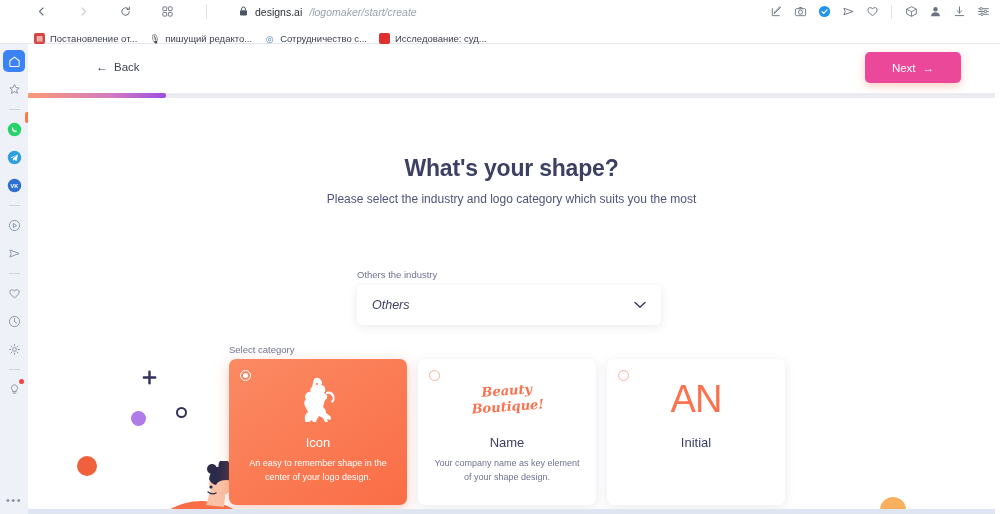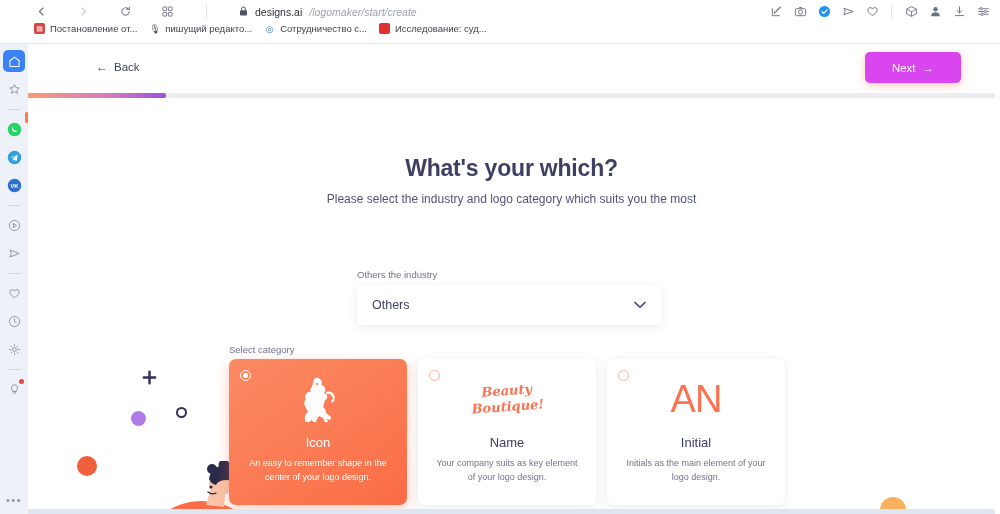--- a/index.html
+++ b/index.html
@@ -52,21 +52,21 @@
     display: flex; align-items: center; justify-content: center;
     color: #6b7280;
   }
   .tb-ico svg { display: block; }
   .tb-divider { width: 1px; height: 14px; background: #e2e6ea; margin: 0 2px; }
 
   
   .bookmark-row {
     position: absolute; top: 23px; left: 0;
     width: 1000px; height: 21px;
-    display: flex; align-items: flex-start;
+    display: flex; align-items: flex-end;
   }
   .bm {
     display: flex; align-items: center; gap: 5px;
     margin-left: 12px;
     font-size: 9.5px; color: #3c4149;
     white-space: nowrap;
   }
   .bm.first { margin-left: 34px; }
   .bm-fav {
     width: 11px; height: 11px; border-radius: 2px;
@@ -120,21 +120,21 @@
   }
   .back-btn {
     position: absolute; left: 68px; top: 16px;
     display: flex; align-items: center; gap: 6px;
     font-size: 11.5px; color: #3d4258;
   }
   .back-arrow { font-size: 12px; color: #3d4258; }
   .next-btn {
     position: absolute; right: 34px; top: 8px;
     width: 96px; height: 31px;
-    background: #d946ef;
+    background: #ec4899;
     border-radius: 5px;
     display: flex; align-items: center; justify-content: center; gap: 7px;
     color: #ffffff; font-size: 11.5px;
     box-shadow: 0 3px 8px rgba(250,114,80,0.35);
   }
   .progress-track {
     position: absolute; left: 0; top: 49px;
     width: 967px; height: 5px; background: #ececf0;
   }
   .progress-fill {
@@ -160,20 +160,21 @@
     position: absolute; top: 176px; left: 329px;
     font-size: 9.5px; color: #6f7390;
   }
   .select-box {
     position: absolute; top: 192px; left: 329px;
     width: 304px; height: 40px;
     background: #ffffff; border-radius: 5px;
     box-shadow: 0 2px 10px rgba(40,50,90,0.10);
     display: flex; align-items: center;
     padding: 0 15px;
+    font-style: italic;
   }
   .select-value { font-size: 12.5px; color: #3d3f63; flex: 1; }
   .chev { color: #3d3f63; font-size: 11px; }
 
   .cat-label {
     position: absolute; top: 251px; left: 201px;
     font-size: 9.5px; color: #6f7390;
   }
   .cards {
     position: absolute; top: 266px; left: 201px;
@@ -494,21 +495,21 @@
         <circle cx="156" cy="10" r="5" fill="#2b2a4a"></circle>
         <circle cx="133" cy="26" r="1.6" fill="#2b2a4a"></circle>
         <path d="M130 31 q4 3 8 1" stroke="#2b2a4a" stroke-width="1.3" fill="none" stroke-linecap="round"></path>
         <path d="M175 104 q18 -12 36 -8 q8 2 12 6 q-6 2 -12 2 q4 2 6 4 z" fill="#f9c3a8"></path>
         <path d="M160 110 q14 -10 30 -9 l6 9 z" fill="#fa6d46"></path>
       </svg>
     </div>
 
     <div class="deco circle" style="left:852px;top:404px;width:26px;height:26px;background:#f9b05e;"></div>
 
-    <div class="page-title">What's your which?</div>
+    <div class="page-title">What's your shape?</div>
     <div class="page-sub">Please select the industry and logo category which suits you the most</div>
 
     <div class="field-label">Others the industry</div>
     <div class="select-box">
       <span class="select-value">Others</span>
       <span class="chev">
         <svg width="12" height="8" viewBox="0 0 12 8">
             <path d="M1 1.5 6 6.3 11 1.5" stroke="#3d3f63" stroke-width="1.5" fill="none" stroke-linecap="round" stroke-linejoin="round"></path>
           </svg>
       </span>
@@ -529,29 +530,28 @@
         <div class="card-title">Icon</div>
         <div class="card-desc">An easy to remember shape in the center of your logo design.</div>
       </div>
 
       <div class="card">
         <span class="radio"></span>
         <div class="card-art">
           <div class="script-art">Beauty<br>Boutique!</div>
         </div>
         <div class="card-title">Name</div>
-        <div class="card-desc">Your company suits as key element of your logo design.</div>
+        <div class="card-desc">Your company name as key element of your shape design.</div>
       </div>
 
       <div class="card">
         <span class="radio"></span>
         <div class="card-art">
           <div class="initial-art">AN</div>
         </div>
         <div class="card-title">Initial</div>
-        <div class="card-desc">Initials as the main element of your logo design.</div>
       </div>
 
     </div>
   </div>
 </div>
 
 <div class="status-strip"></div>
 
 </body></html>

